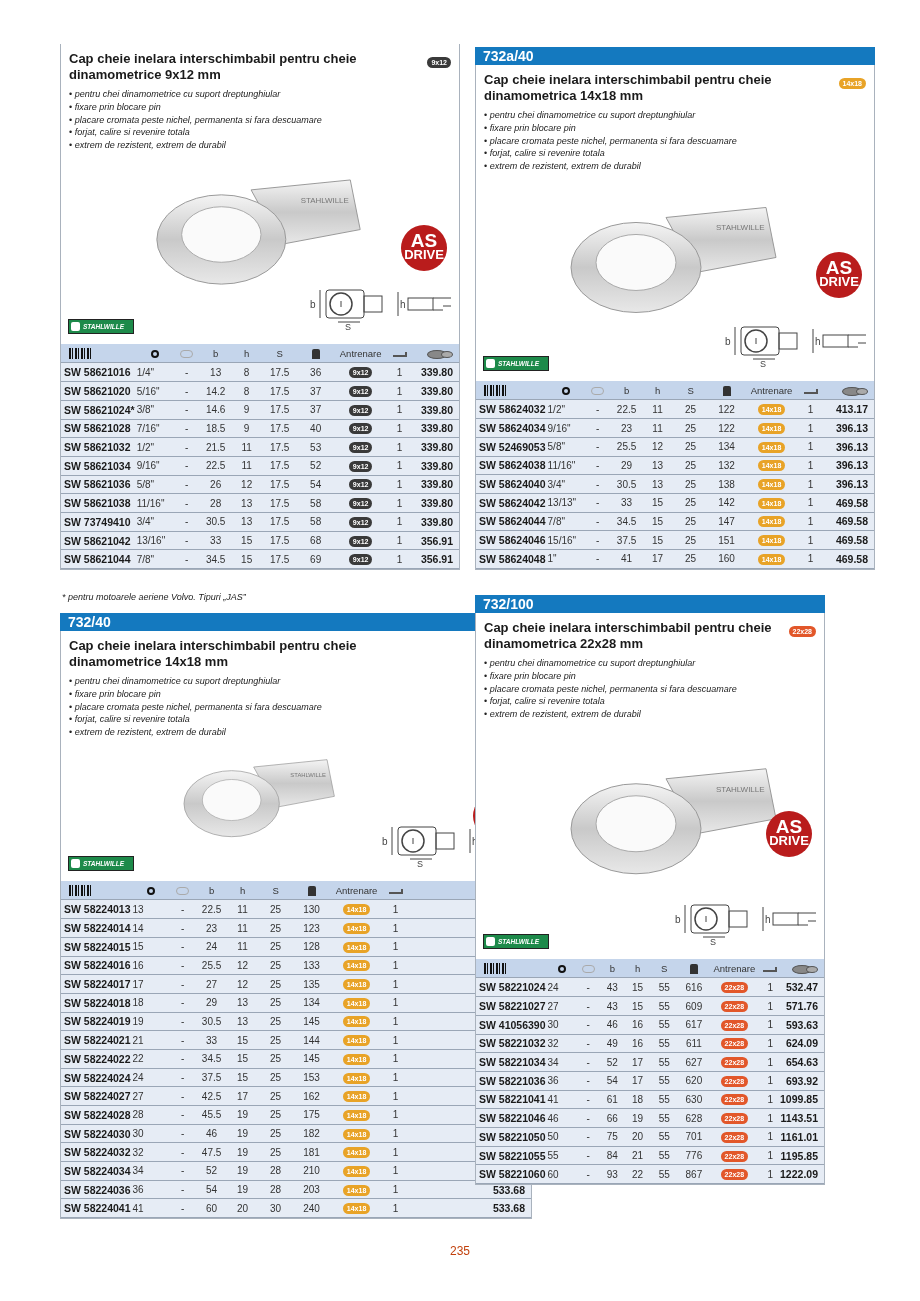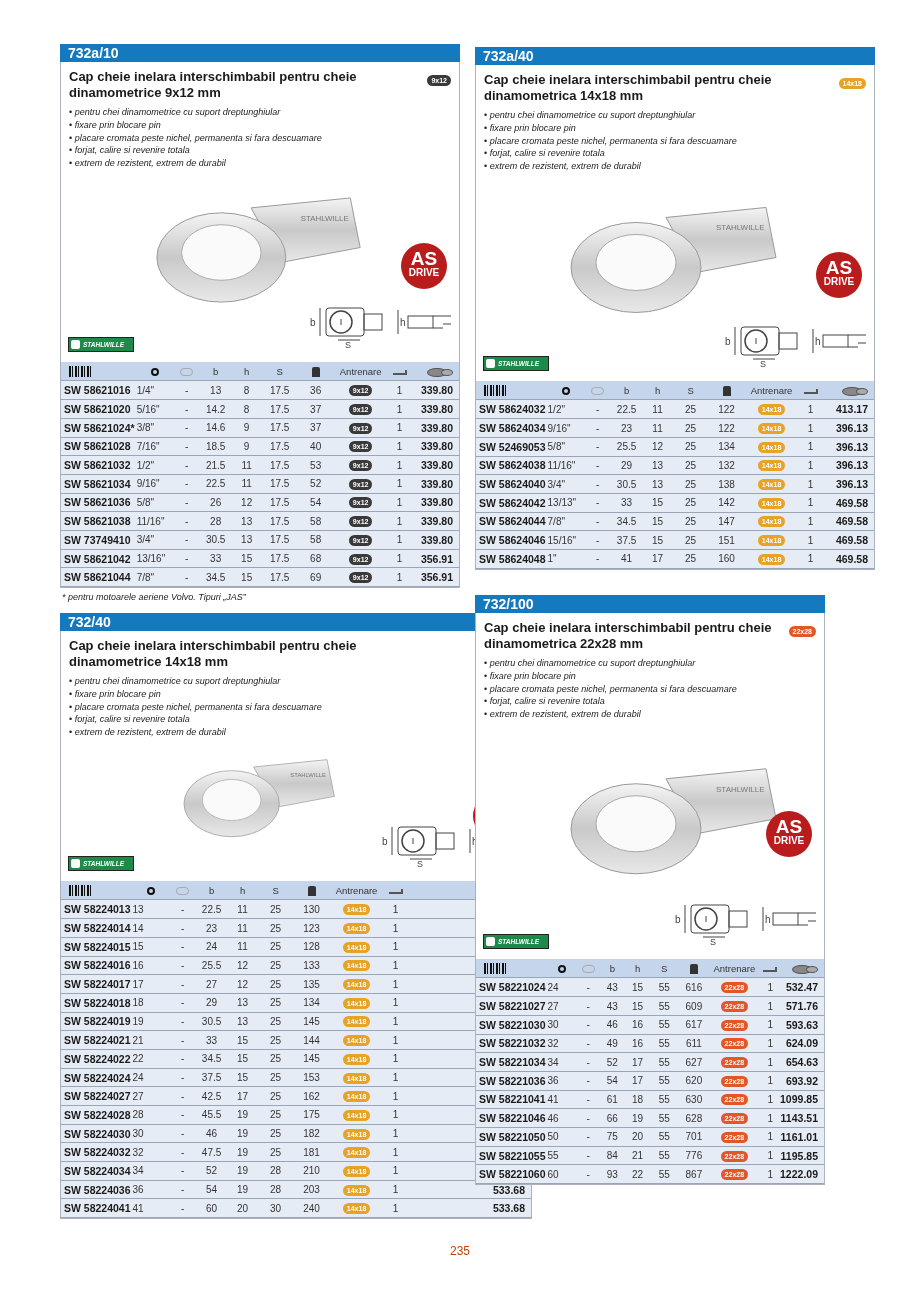--- a/index.html
+++ b/index.html
@@ -15,21 +15,21 @@
   .badge.red { background: #e2572a; }
   .title-badge { position: absolute; right: 8px; top: 13px; }
   .bullets { list-style: none; padding: 5px 0 0 8px; }
   .bullets li { font-size: 9px; font-style: italic; line-height: 12.8px; color: #222; }
   .bullets li::before { content: "• "; font-style: normal; }
 
   .img-area { position: relative; }
   .wrench { position: absolute; }
   .as-drive { position: absolute; width: 46px; height: 46px; border-radius: 50%; background: #b91c1c; color: #fff; text-align: center; font-weight: bold; }
   .as-drive .as { font-size: 19px; line-height: 20px; display: block; padding-top: 6px; }
-  .as-drive .dr { font-size: 10px; line-height: 8px; display: block; }
+  .as-drive .dr { font-size: 13px; line-height: 8px; display: block; }
   .logo { position: absolute; width: 66px; height: 15px; background: #1d8a4a; border: 1px solid #222; color: #fff; font-size: 6.5px; font-weight: bold; font-style: italic; line-height: 13px; padding-left: 14px; }
   .logo::before { content: ""; position: absolute; left: 2px; top: 2px; width: 9px; height: 9px; background: #fff; border-radius: 2px; }
   .diagram { position: absolute; }
 
   table.spec { width: 100%; border-collapse: collapse; font-size: 10px; }
   table.spec th { background: #c5d5eb; height: 19px; font-weight: normal; font-size: 9.5px; color: #333; text-align: center; border-bottom: 1px solid #9aa6b6; }
   table.spec td { height: 18.7px; border-bottom: 1px solid #9aa6b6; text-align: center; color: #333; background: #e6ecf5; }
   table.spec td.code { text-align: left; font-weight: bold; padding-left: 3px; color: #1a1a1a; white-space: nowrap; font-size: 10.5px; }
   table.spec td.size { text-align: left; padding-left: 2px; }
   table.spec td.price { text-align: right; font-weight: bold; padding-right: 6px; color: #1a1a1a; font-size: 10.5px; }
@@ -42,21 +42,20 @@
   .coins-ico::before { content: ""; position: absolute; left: 0; bottom: 0; width: 18px; height: 7px; border-radius: 50%; background: #888; border: 1px solid #555; }
   .coins-ico::after { content: ""; position: absolute; right: 0; bottom: 1px; width: 10px; height: 5px; border-radius: 50%; background: #aaa; border: 1px solid #555; }
 
   .footnote { position: absolute; font-size: 9px; font-style: italic; color: #222; }
   .page-num { position: absolute; left: 0; width: 920px; text-align: center; top: 1244px; font-size: 12px; color: #c2410c; }
 </style>
 </head>
 <body>
 
 <div class="section" style="left:60px; top:44px; width:400px;">
-    <div class="sec-head">732a/10</div>
     <div class="sec-title">
       <div>Cap cheie inelara interschimbabil pentru cheie</div>
       <div>dinamometrice 9x12 mm</div>
       <span class="badge dark title-badge">9x12</span>
     </div>
     <ul class="bullets">
       <li>pentru chei dinamometrice cu suport dreptunghiular</li>
       <li>fixare prin blocare pin</li>
       <li>placare cromata peste nichel, permanenta si fara descuamare</li>
       <li>forjat, calire si revenire totala</li>
@@ -776,21 +775,21 @@
       <td>-</td>
       <td>43</td>
       <td>15</td>
       <td>55</td>
       <td>609</td>
       <td><span class="badge red">22x28</span></td>
       <td>1</td>
       <td class="price">571.76</td>
     </tr>
         <tr>
-      <td class="code">SW 58221030</td>
+      <td class="code">SW 41056390</td>
       <td class="size">30</td>
       <td>-</td>
       <td>46</td>
       <td>16</td>
       <td>55</td>
       <td>617</td>
       <td><span class="badge red">22x28</span></td>
       <td>1</td>
       <td class="price">593.63</td>
     </tr>

